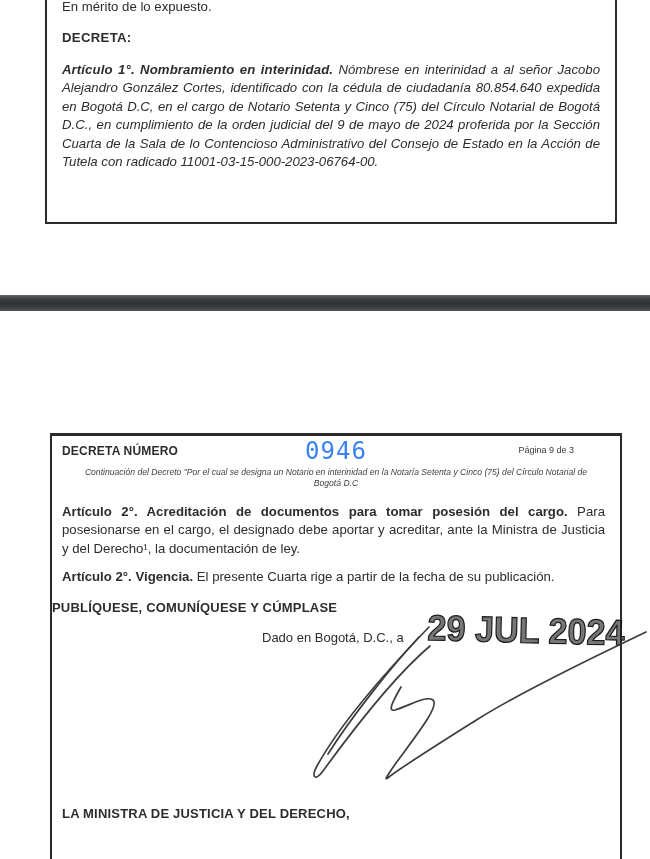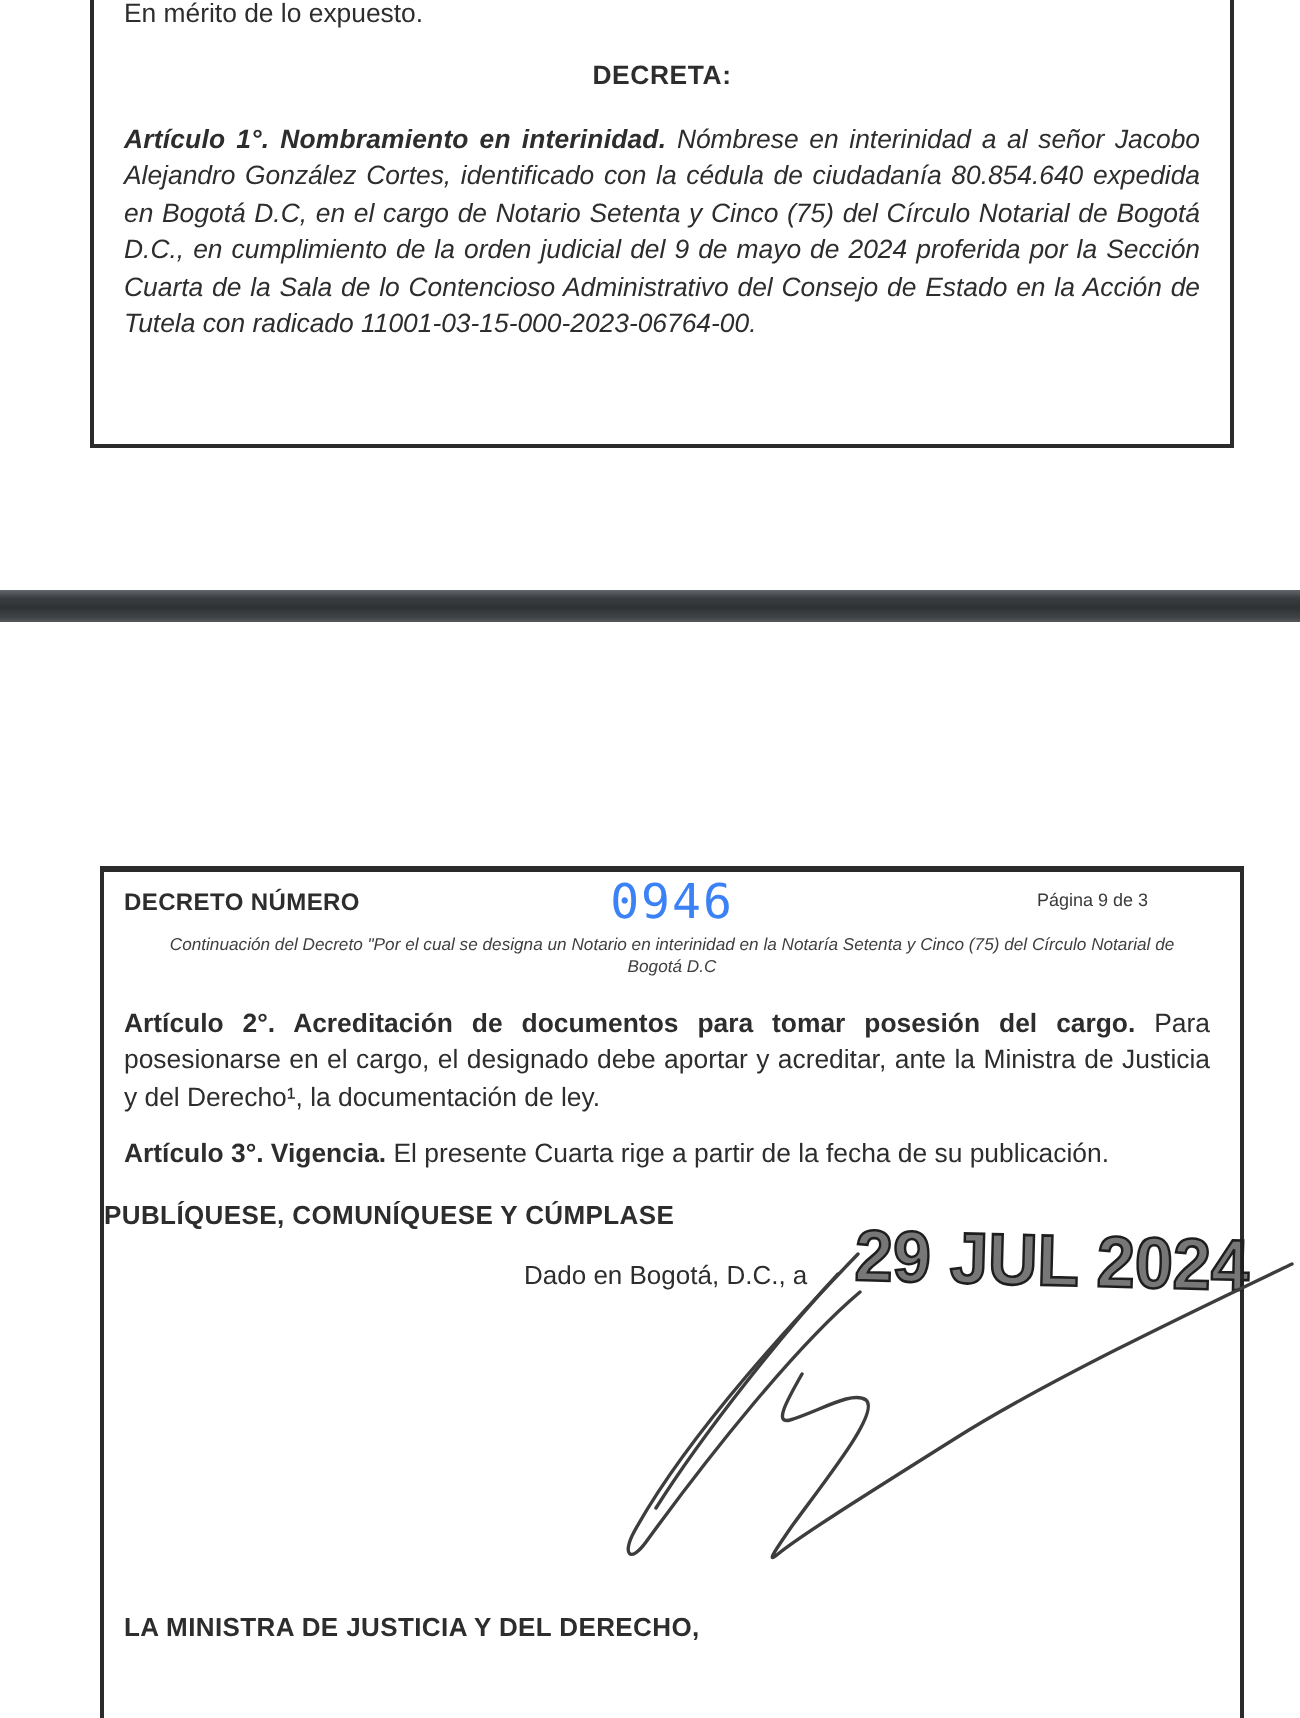--- a/index.html
+++ b/index.html
@@ -9,21 +9,21 @@
     font-family:"Liberation Sans", sans-serif;
     color:#2d2d2d;
   }
   
   .page1{
     position:absolute;left:45px;top:-14px;width:568px;height:234px;
     border:2px solid #2b2b2b;background:#fff;
   }
   .page1-inner{padding:0 15px;}
   .intro-line{margin-top:10px;font-size:13.2px;line-height:18px;}
-  .decreta{margin-top:13px;text-align:center;font-weight:bold;font-size:13.2px;line-height:18px;letter-spacing:.3px;}
+  .decreta{margin-top:13px;text-align:left;font-weight:bold;font-size:13.2px;line-height:18px;letter-spacing:.3px;}
   .para{margin-top:14px;font-size:13.2px;line-height:18.4px;text-align:justify;font-style:italic;}
   .para b{letter-spacing:.1px;}
   
   .band{
     position:absolute;left:0;top:295px;width:650px;height:16px;
     background:linear-gradient(180deg,#63676b 0%,#3a3e41 25%,#2e3235 55%,#3f4346 85%,#55595c 100%);
   }
   
   .page2{
     position:absolute;left:50px;top:433px;width:568px;height:426px;
@@ -63,29 +63,29 @@
   <div class="page1-inner">
     <div class="intro-line">En mérito de lo expuesto.</div>
     <div class="decreta">DECRETA:</div>
     <div class="para"><b>Artículo 1°. Nombramiento en interinidad.</b><span> Nómbrese en interinidad a al señor Jacobo Alejandro González Cortes, identificado con la cédula de ciudadanía 80.854.640 expedida en Bogotá D.C, en el cargo de Notario Setenta y Cinco (75) del Círculo Notarial de Bogotá D.C., en cumplimiento de la orden judicial del 9 de mayo de 2024 proferida por la Sección Cuarta de la Sala de lo Contencioso Administrativo del Consejo de Estado en la Acción de Tutela con radicado 11001-03-15-000-2023-06764-00.</span></div>
   </div>
 </div>
 
 <div class="band"></div>
 
 <div class="page2">
-  <div class="p2-abs decreto-label">DECRETO NÚMERO</div>
+  <div class="p2-abs decreto-label">DECRETA NÚMERO</div>
   <div class="p2-abs decreto-number">0946</div>
   <div class="p2-abs page-indicator">Página 9 de 3</div>
 
   <div class="p2-abs cont-note">Continuación del Decreto "Por el cual se designa un Notario en interinidad en la  Notaría Setenta y Cinco (75) del Círculo Notarial de Bogotá D.C</div>
 
   <div class="p2-abs art2"><b>Artículo 2°. Acreditación de documentos para tomar posesión del cargo.</b><span> Para posesionarse en el cargo, el designado debe aportar y acreditar, ante la Ministra de Justicia y del Derecho¹, la documentación de ley.</span></div>
 
-  <div class="p2-abs art3"><b>Artículo 3°. Vigencia.</b><span> El presente Cuarta rige a partir de la fecha de su publicación.</span></div>
+  <div class="p2-abs art3"><b>Artículo 2°. Vigencia.</b><span> El presente Cuarta rige a partir de la fecha de su publicación.</span></div>
 
   <div class="p2-abs publish">PUBLÍQUESE, COMUNÍQUESE Y CÚMPLASE</div>
 
   <div class="p2-abs dado">Dado en Bogotá, D.C., a</div>
 
   <div class="p2-abs stamp">29 JUL 2024</div>
 
   <div class="p2-abs ministra">LA MINISTRA DE JUSTICIA Y DEL DERECHO,</div>
 </div>
 

